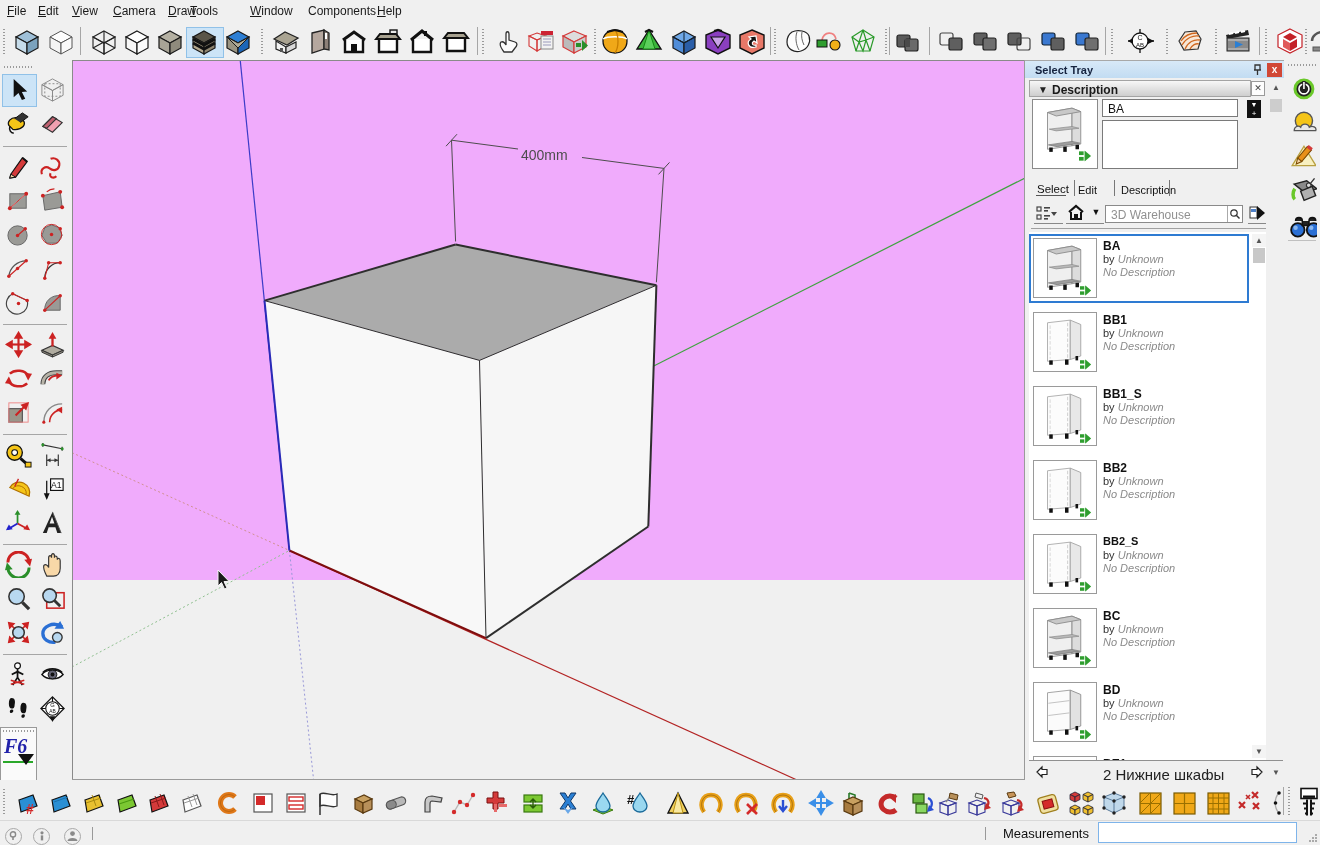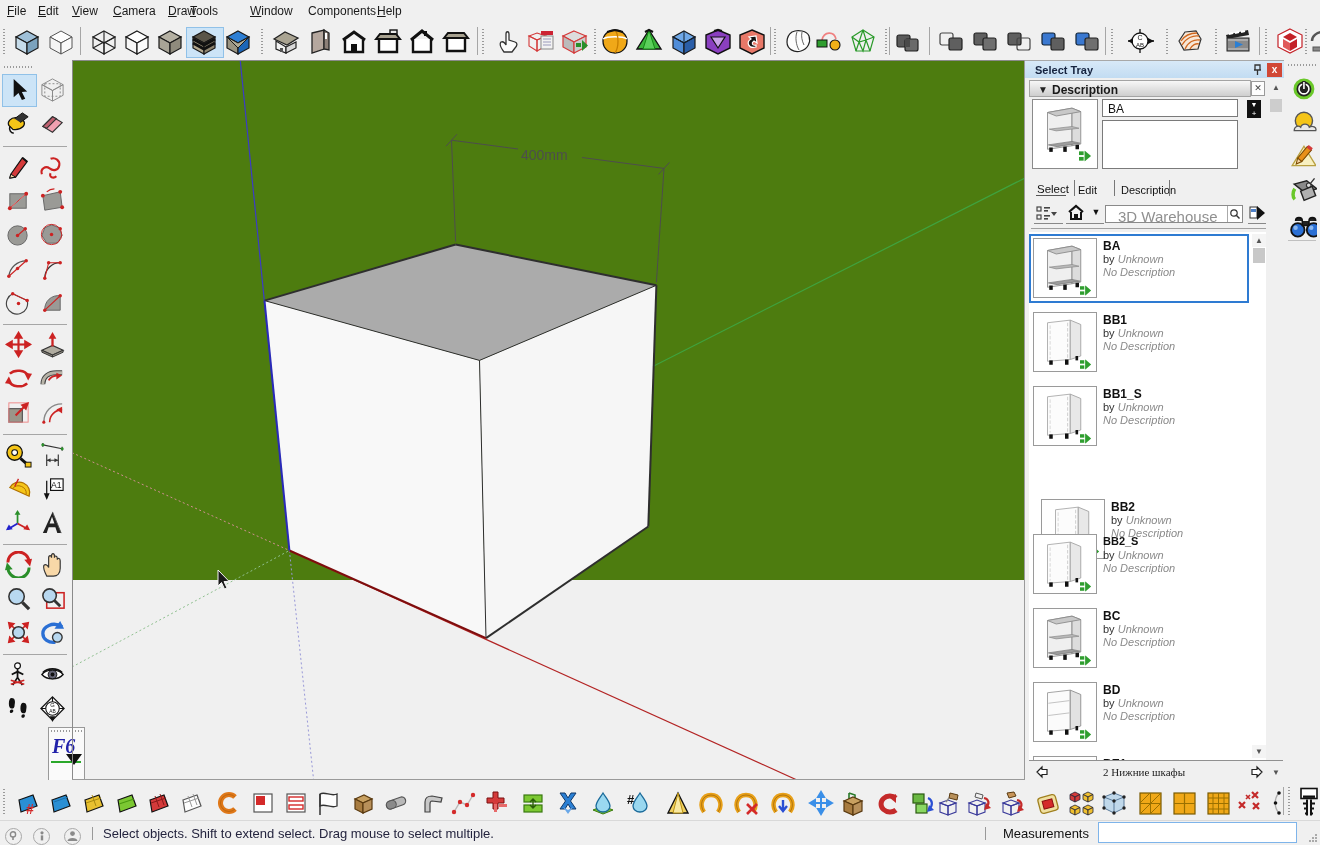--- a/index.html
+++ b/index.html
@@ -2,21 +2,21 @@
 <html><head>
 <meta charset="utf-8">
 <style>
 html,body{margin:0;padding:0;}
 body{width:1320px;height:845px;overflow:hidden;position:relative;font-family:"Liberation Sans",sans-serif;background:#f0f0f0;}
 .abs{position:absolute;}
 #menubar{left:0;top:0;width:1320px;height:24px;background:#f0f0f0;}
 #menubar span{position:absolute;top:4px;font-size:12px;color:#1a1a1a;}
 #toolbar{left:0;top:24px;width:1320px;height:34px;background:#f0f0f0;}
 #lefttb{left:0;top:58px;width:72px;height:722px;background:#f0f0f0;}
-#viewport{left:72px;top:60px;width:953px;height:520px;background:#4d7c0f;}
+#viewport{left:72px;top:60px;width:953px;height:520px;background:#f0abfc;}
 #tray{left:1025px;top:60px;width:259px;height:720px;background:#f0f0f0;}
 #righttb{left:1284px;top:60px;width:36px;height:720px;background:#f0f0f0;}
 #bottomtb{left:0;top:780px;width:1320px;height:40px;background:#f0f0f0;}
 #statusbar{left:0;top:820px;width:1320px;height:25px;background:#f0f0f0;border-top:1px solid #d9d9d9;box-sizing:border-box;}
 .vsep{position:absolute;width:1px;background:#a6a6a6;}
 .dots{position:absolute;background-image:repeating-linear-gradient(0deg,#9a9a9a 0,#9a9a9a 1px,transparent 1px,transparent 3px);width:2px;}
 .hdots{position:absolute;background-image:repeating-linear-gradient(90deg,#9a9a9a 0,#9a9a9a 1px,transparent 1px,transparent 3px);height:2px;}
 .selbox{position:absolute;background:#cce4f7;border:1px solid #90c1e8;}
 </style>
 </head>
@@ -457,21 +457,21 @@
       <path d="M19 8 C22 8 23 11 22 15 C22 18 21 19 19 19 C17 19 16 17 16 14 C16 10 17 8 19 8 Z M19 20 C21 20 21 22 20 23 C19 24 17 24 17 22 C17 21 18 20 19 20 Z" fill="#111"></path>
     </svg>
 <svg class="abs" style="left:39px;top:637px" width="27" height="27" viewBox="0 0 28 28">
       <polygon points="14,2 26,14 14,26 2,14" fill="#fff" stroke="#111" stroke-width="1.3"></polygon>
       <circle cx="14" cy="14" r="7" fill="#fff" stroke="#111" stroke-width="1.1"></circle>
       <text x="14" y="12.5" font-size="6" fill="#111" text-anchor="middle" font-family="Liberation Sans">G</text>
       <text x="14" y="19" font-size="5" fill="#111" text-anchor="middle" font-family="Liberation Sans">AB</text>
       <path d="M14 2 V7 M2 14 H7 M21 14 H26" stroke="#111" stroke-width="1.2"></path>
       <polygon points="14,28 11,22 17,22" fill="#111"></polygon>
     </svg>
-<div class="abs" style="left:0;top:669px;width:37px;height:63px;background:#fafafa;border:1px solid #999;box-sizing:border-box;margin-left:48px;">
+<div class="abs" style="left:0;top:669px;width:37px;height:63px;background:#fafafa;border:1px solid #999;box-sizing:border-box;">
 <div class="hdots" style="left:2px;top:2px;width:31px;"></div>
 <span style="position:absolute;left:3px;top:7px;font-size:20px;font-style:italic;font-family:'Liberation Serif',serif;color:#2222aa;font-weight:bold;">F6</span>
 <div style="position:absolute;left:2px;top:33px;width:30px;height:2px;background:#2aa82a;"></div>
 <div style="position:absolute;left:17px;top:26px;width:0;height:0;border-left:8px solid transparent;border-right:8px solid transparent;border-top:11px solid #111;"></div>
 </div>
   </div>
 <div class="abs" id="viewport">
 <div style="position:absolute;left:0;top:0;width:953px;height:1px;background:#8a8a8a;z-index:5"></div>
 <div style="position:absolute;left:0;top:0;width:1px;height:720px;background:#8a8a8a;z-index:5"></div>
 <div style="position:absolute;left:952px;top:0;width:1px;height:720px;background:#9a9a9a;z-index:5"></div>
@@ -606,21 +606,21 @@
 </div>
 <div class="abs" style="left:41px;top:144px;width:22px;height:19px;border-bottom:1px solid #888;">
   <svg width="18" height="17" viewBox="0 0 18 17" style="margin-left:1px">
         <path d="M2 8 L9 2 L16 8" fill="none" stroke="#111" stroke-width="2.2"></path>
         <path d="M4 8 v7 h10 v-7" fill="none" stroke="#111" stroke-width="2"></path>
         <rect x="7" y="10" width="4" height="5" fill="#111"></rect>
       </svg>
 </div>
 <div class="abs" style="left:63px;top:144px;width:16px;height:19px;border-bottom:1px solid #888;color:#111;font-size:9px;text-align:center;line-height:17px;">▼</div>
 <div class="abs" style="left:80px;top:145px;width:138px;height:18px;background:#fff;border:1px solid #8a8a8a;box-sizing:border-box;">
-  <span style="position:absolute;left:12px;top:2px;font-size:15px;color:#909090;">3D Warehouse</span>
+  <span style="position:absolute;left:5px;top:2px;font-size:12px;color:#909090;">3D Warehouse</span>
   <div style="position:absolute;right:14px;top:0;width:1px;height:16px;background:#aaa;"></div>
   <svg style="position:absolute;right:1px;top:2px" width="12" height="12" viewBox="0 0 12 12">
         <circle cx="5" cy="5" r="3.2" fill="none" stroke="#333" stroke-width="1.2"></circle>
         <line x1="7.5" y1="7.5" x2="10.5" y2="10.5" stroke="#333" stroke-width="1.4"></line>
       </svg>
 </div>
 <div class="abs" style="left:223px;top:145px;width:18px;height:18px;border-bottom:1px solid #888;">
   <svg width="18" height="16" viewBox="0 0 18 16">
         <rect x="2" y="2" width="7" height="11" fill="#fff" stroke="#333" stroke-width="1"></rect>
         <rect x="3" y="4" width="5" height="3" fill="#4f81c8"></rect>
@@ -662,21 +662,21 @@
             <use href="#cabB"></use>
           </svg>
 <svg style="position:absolute;left:46px;top:46px" width="12" height="11" viewBox="0 0 14 12">
             <use href="#badge"></use>
           </svg>
 </div>
 <span style="position:absolute;left:74px;top:5px;font-size:12px;font-weight:bold;color:#111;">BB1_S</span>
 <span style="position:absolute;left:74px;top:19px;font-size:11px;color:#333;">by <i style="color:#8a8a8a">Unknown</i></span>
 <span style="position:absolute;left:74px;top:32px;font-size:11px;font-style:italic;color:#8a8a8a;">No Description</span>
 </div>
-<div style="position:absolute;left:8px;top:224px;width:220px;height:69px;box-sizing:border-box;margin-top:39px;">
+<div style="position:absolute;left:0;top:224px;width:220px;height:69px;box-sizing:border-box;">
 <div style="position:absolute;left:4px;top:4px;width:64px;height:60px;background:#fff;border:1px solid #9a9a9a;box-sizing:border-box;">
 <svg style="position:absolute;left:3px;top:1px" width="56" height="56" viewBox="0 0 64 60">
             <use href="#cabB"></use>
           </svg>
 <svg style="position:absolute;left:46px;top:46px" width="12" height="11" viewBox="0 0 14 12">
             <use href="#badge"></use>
           </svg>
 </div>
 <span style="position:absolute;left:74px;top:5px;font-size:12px;font-weight:bold;color:#111;">BB2</span>
 <span style="position:absolute;left:74px;top:19px;font-size:11px;color:#333;">by <i style="color:#8a8a8a">Unknown</i></span>
@@ -733,21 +733,21 @@
 </div>
 </div>
 <div class="abs" style="left:227px;top:174px;width:14px;height:13px;background:#f4f4f4;color:#555;font-size:8px;text-align:center;line-height:13px;">▲</div>
 <div class="abs" style="left:228px;top:188px;width:12px;height:15px;background:#c8c8c8;"></div>
 <div class="abs" style="left:227px;top:685px;width:14px;height:13px;background:#f4f4f4;color:#555;font-size:8px;text-align:center;line-height:13px;">▼</div>
 <div class="abs" style="left:4px;top:700px;width:254px;height:1px;background:#909090;"></div>
 
 <svg class="abs" style="left:10px;top:705px" width="14" height="14" viewBox="0 0 14 14">
       <path d="M7 2 L2 7 L7 12 L7 9.5 L12 9.5 L12 4.5 L7 4.5 Z" fill="#fff" stroke="#222" stroke-width="1.2"></path>
     </svg>
-<span class="abs" style="left:78px;top:706px;font-size:11px;color:#222;font-family:Liberation Serif, serif;">2 Нижние шкафы</span>
+<span class="abs" style="left:78px;top:706px;font-size:15px;color:#222;">2 Нижние шкафы</span>
 <svg class="abs" style="left:225px;top:705px" width="14" height="14" viewBox="0 0 14 14">
       <path d="M7 2 L12 7 L7 12 L7 9.5 L2 9.5 L2 4.5 L7 4.5 Z" fill="#fff" stroke="#222" stroke-width="1.2"></path>
     </svg>
 <div class="abs" style="left:244px;top:706px;width:14px;height:13px;color:#555;font-size:8px;text-align:center;line-height:13px;">▼</div>
 </div>
 <div class="abs" id="righttb">
     <div class="hdots" style="left:4px;top:4px;width:28px;"></div>
 <svg class="abs" style="left:8px;top:17px" width="24" height="24" viewBox="0 0 28 28">
       <g transform="scale(1.16)">
         <circle cx="12" cy="12" r="9" fill="#222" stroke="#6ac82a" stroke-width="3"></circle>
@@ -1045,21 +1045,20 @@
     </svg>
 <svg class="abs" style="left:37px;top:10px" width="10" height="10" viewBox="0 0 10 10">
       <circle cx="5" cy="1.8" r="1.6" fill="#8a8a8a"></circle>
       <rect x="3.8" y="4.4" width="2.4" height="5" fill="#8a8a8a"></rect>
     </svg>
 <svg class="abs" style="left:67px;top:10px" width="11" height="10" viewBox="0 0 11 10">
       <circle cx="5.5" cy="2.6" r="2.4" fill="#8a8a8a"></circle>
       <path d="M0.5 10 C0.5 6 10.5 6 10.5 10 Z" fill="#8a8a8a"></path>
     </svg>
 <div style="position:absolute;left:92px;top:6px;width:1px;height:13px;background:#999;"></div>
-<span style="position:absolute;left:103px;top:5px;font-size:13px;color:#24243e;">Select objects. Shift to extend select. Drag mouse to select multiple.</span>
 <span style="position:absolute;left:985px;top:6px;width:1px;height:13px;background:#999;"></span>
 <span style="position:absolute;left:1003px;top:5px;font-size:13px;color:#111;">Measurements</span>
 <div style="position:absolute;left:1098px;top:1px;width:199px;height:21px;background:#fff;border:1px solid #7eb4ea;box-sizing:border-box;"></div>
 <svg class="abs" style="left:1308px;top:12px" width="10" height="10" viewBox="0 0 10 10">
       <g fill="#aaa">
         <rect x="7" y="1" width="2" height="2"></rect>
         <rect x="4" y="4" width="2" height="2"></rect>
         <rect x="7" y="4" width="2" height="2"></rect>
         <rect x="1" y="7" width="2" height="2"></rect>
         <rect x="4" y="7" width="2" height="2"></rect>

